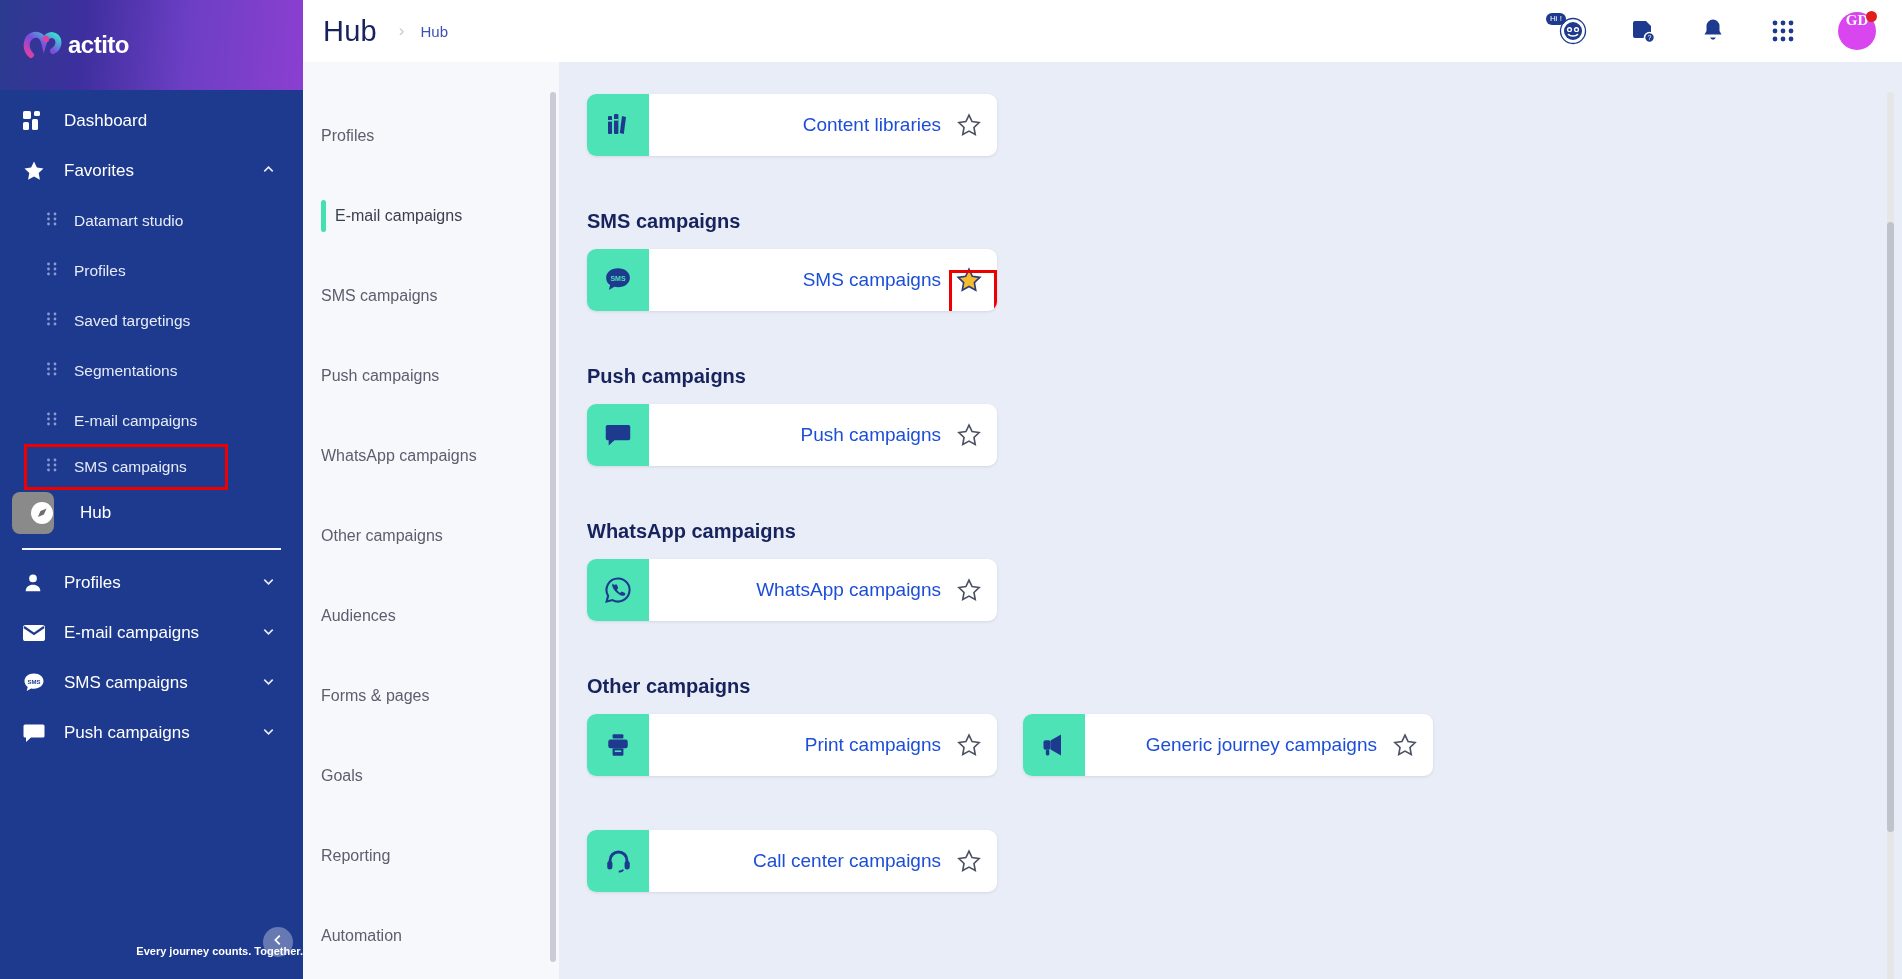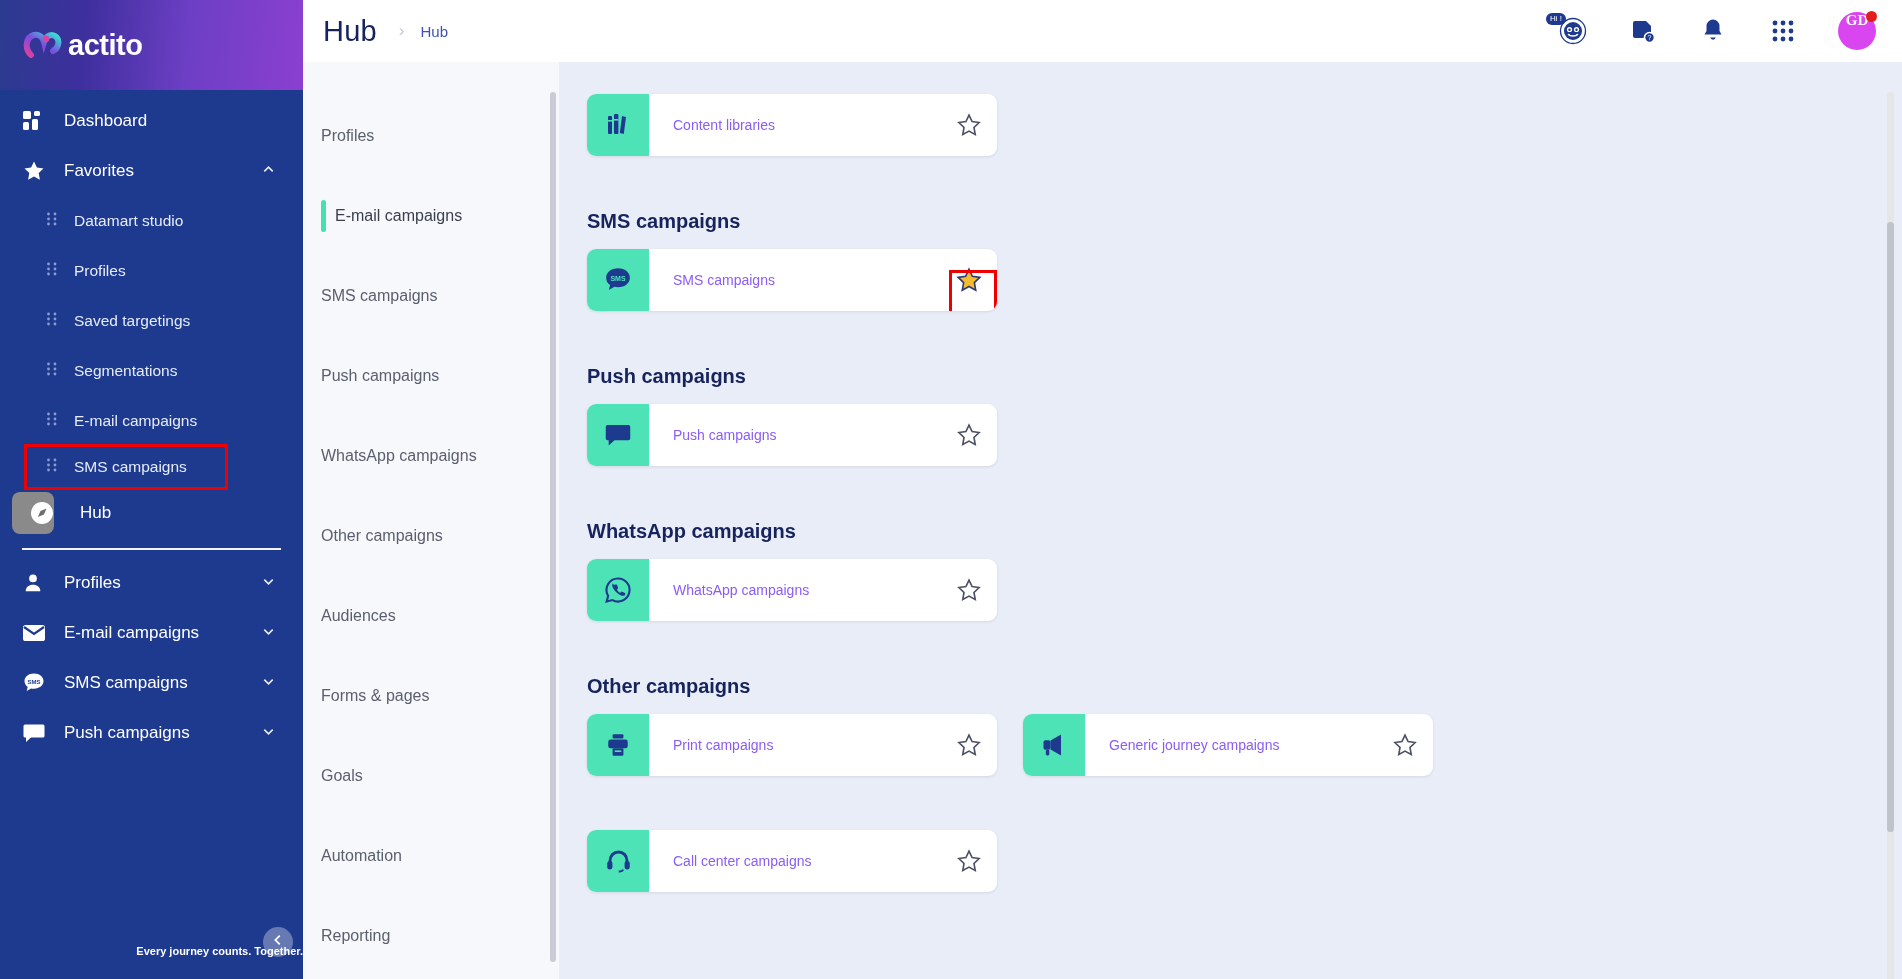--- a/index.html
+++ b/index.html
@@ -16,21 +16,21 @@
     background: #1e3a8f;
     position: relative; overflow: hidden;
     display: flex; flex-direction: column;
   }
   .sidebar-logo-wrap {
     height: 90px; display: flex; align-items: center; padding-left: 22px;
     background: linear-gradient(95deg, #2b3b8f 0%, #3e2f9e 28%, #6d3fc4 62%, #8b3fd0 100%);
   }
   .logo-mark { width: 40px; height: 40px; position: relative; flex: 0 0 40px; }
   .logo-text {
-    color: #ffffff; font-size: 29px; font-weight: 700; letter-spacing: -0.5px;
+    color: #ffffff; font-size: 24px; font-weight: 700; letter-spacing: -0.5px;
     margin-left: 6px;
   }
   .sidebar-body { flex: 1; padding-top: 6px; overflow: hidden; position: relative; }
 
   .nav-row {
     display: flex; align-items: center; height: 50px; padding: 0 26px 0 22px;
     color: #ffffff; cursor: pointer; position: relative;
   }
   .nav-row .nav-ico {
     width: 30px; flex: 0 0 30px; display: flex; align-items: center; justify-content: flex-start;
@@ -143,21 +143,21 @@
   .card {
     width: 410px; height: 62px; border-radius: 9px; background: #ffffff;
     display: flex; align-items: center; overflow: hidden; cursor: pointer;
     box-shadow: 0 1px 3px rgba(20,30,70,.10);
     margin-bottom: 28px;
   }
   .card-ico {
     width: 62px; height: 62px; flex: 0 0 62px; background: #4ee3b6;
     display: flex; align-items: center; justify-content: center;
   }
-  .card-label { flex: 1; padding-left: 24px; font-size: 14px; color: #8b5cf6; }
+  .card-label { flex: 1; padding-left: 24px; font-size: 19px; color: #1d4ed8; text-align: right; }
   .card-star { width: 56px; flex: 0 0 56px; display: flex; align-items: center; justify-content: center; }
 
   .card-star.marked { position: relative; }
   .card-star.marked::after {
     content: ""; position: absolute; left: 8px; top: 4px;
     width: 42px; height: 42px; border: 3px solid #ee0000; pointer-events: none;
   }
 
   .main-scroll {
     position: absolute; right: 8px; top: 160px; width: 7px; height: 610px;
@@ -469,24 +469,24 @@
         <div class="secnav-item">
           <span>Audiences</span>
         </div>
         <div class="secnav-item">
           <span>Forms &amp; pages</span>
         </div>
         <div class="secnav-item">
           <span>Goals</span>
         </div>
         <div class="secnav-item">
+          <span>Reporting</span>
+        </div>
+        <div class="secnav-item">
           <span>Automation</span>
-        </div>
-        <div class="secnav-item">
-          <span>Reporting</span>
         </div>
         <div class="secnav-scroll"></div>
       </nav>
 
       <main class="main">
         <div class="main-inner">
 
 
           <div class="card-row">
             <div class="card">

